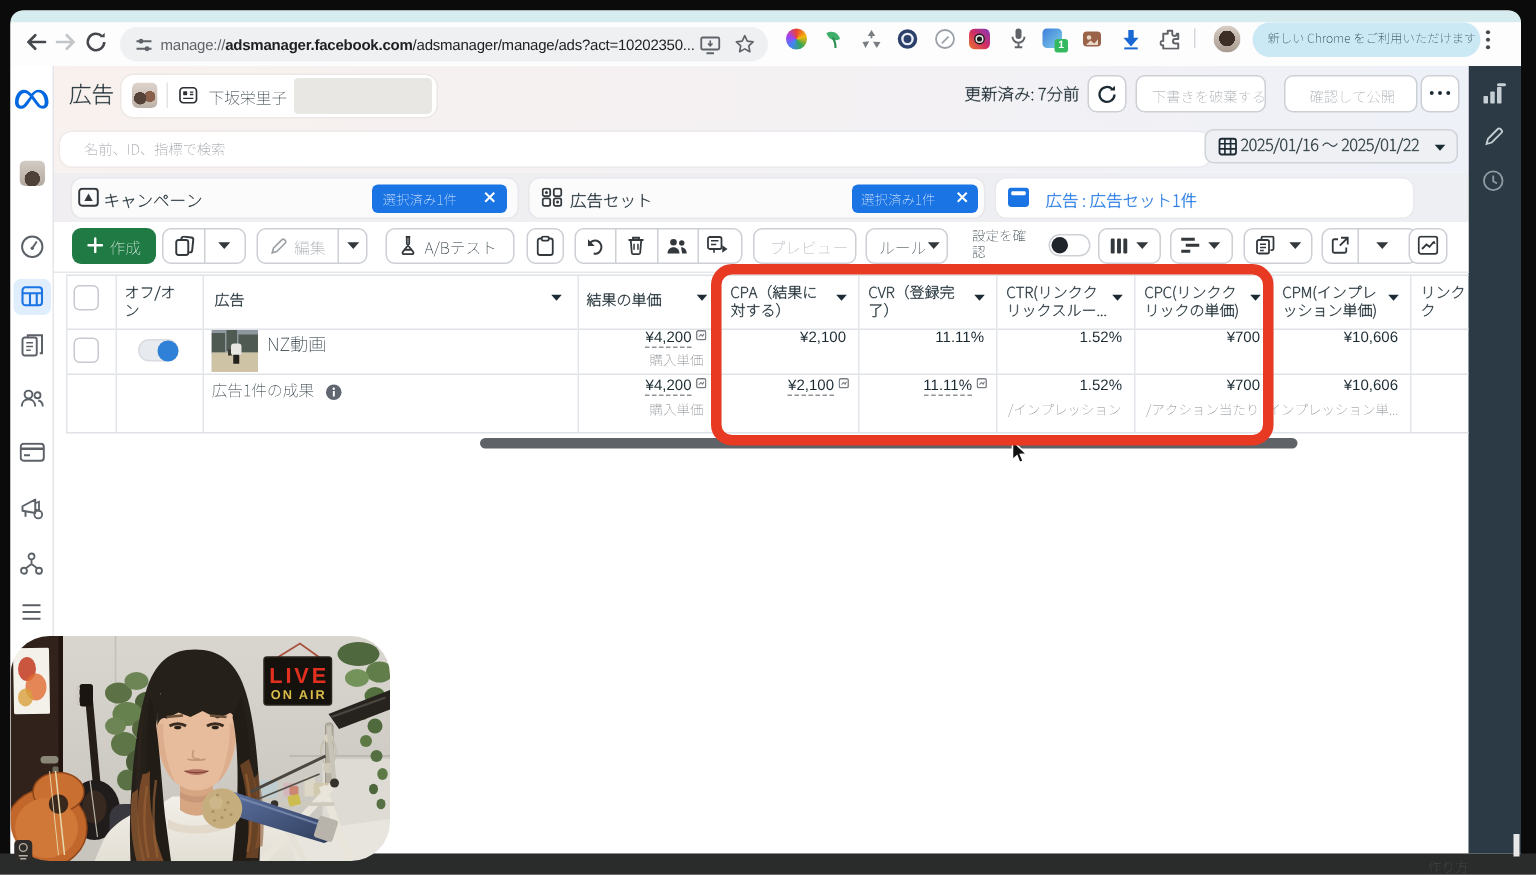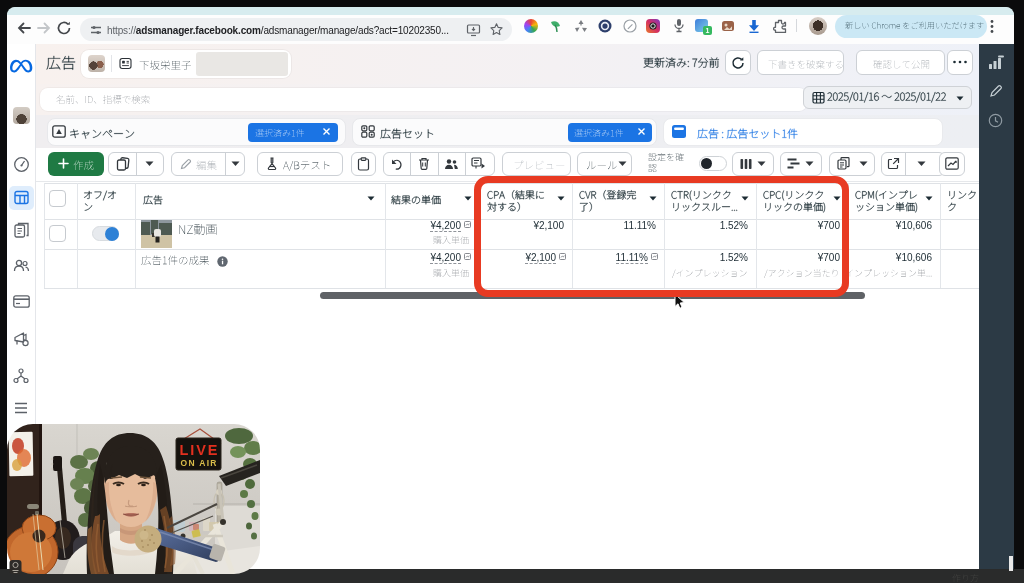--- a/index.html
+++ b/index.html
@@ -20,21 +20,21 @@
     <path d="M13.8 1.8v3h-3z" fill="#45484c"></path>
   </svg>
 <div class="a" style="left:80px;top:18px;width:432px;height:23px;background:#eef0f2;border-radius:12px"></div>
 <svg class="a" style="left:90px;top:24px" width="12" height="12" viewBox="0 0 12 12">
     <g stroke="#5f6368" stroke-width="1.3" fill="none">
       <path d="M1 3.5h10M1 8.5h10"></path>
     </g>
     <circle cx="4" cy="3.5" r="1.6" fill="#5f6368"></circle>
     <circle cx="8" cy="8.5" r="1.6" fill="#5f6368"></circle>
   </svg>
-<div class="a" style="left:107px;top:24.5px;font-size:10px;color:#202124;letter-spacing:-0.15px"><span style="color:#5f6368">https://</span><b>adsmanager.facebook.com</b>/adsmanager/manage/ads?act=10202350...</div>
+<div class="a" style="left:107px;top:24.5px;font-size:10px;color:#202124;letter-spacing:-0.15px"><span style="color:#5f6368">manage://</span><b>adsmanager.facebook.com</b>/adsmanager/manage/ads?act=10202350...</div>
 <svg class="a" style="left:466px;top:22px" width="15" height="15" viewBox="0 0 15 15">
     <g stroke="#5f6368" stroke-width="1.2" fill="none">
       <rect x="1.5" y="3" width="12" height="8" rx="1"></rect>
       <path d="M5 13.5h5"></path>
     </g>
     <path d="M7.5 5v3.2M6 7l1.5 1.5L9 7" stroke="#5f6368" stroke-width="1.1" fill="none"></path>
   </svg>
 <svg class="a" style="left:489px;top:22px" width="15" height="15" viewBox="0 0 15 15">
     <path d="M7.5 1.8l1.7 3.6 3.9.5-2.9 2.7.7 3.9-3.4-1.9-3.4 1.9.7-3.9L1.9 5.9l3.9-.5z" stroke="#5f6368" stroke-width="1.1" fill="none" stroke-linejoin="round"></path>
   </svg>

